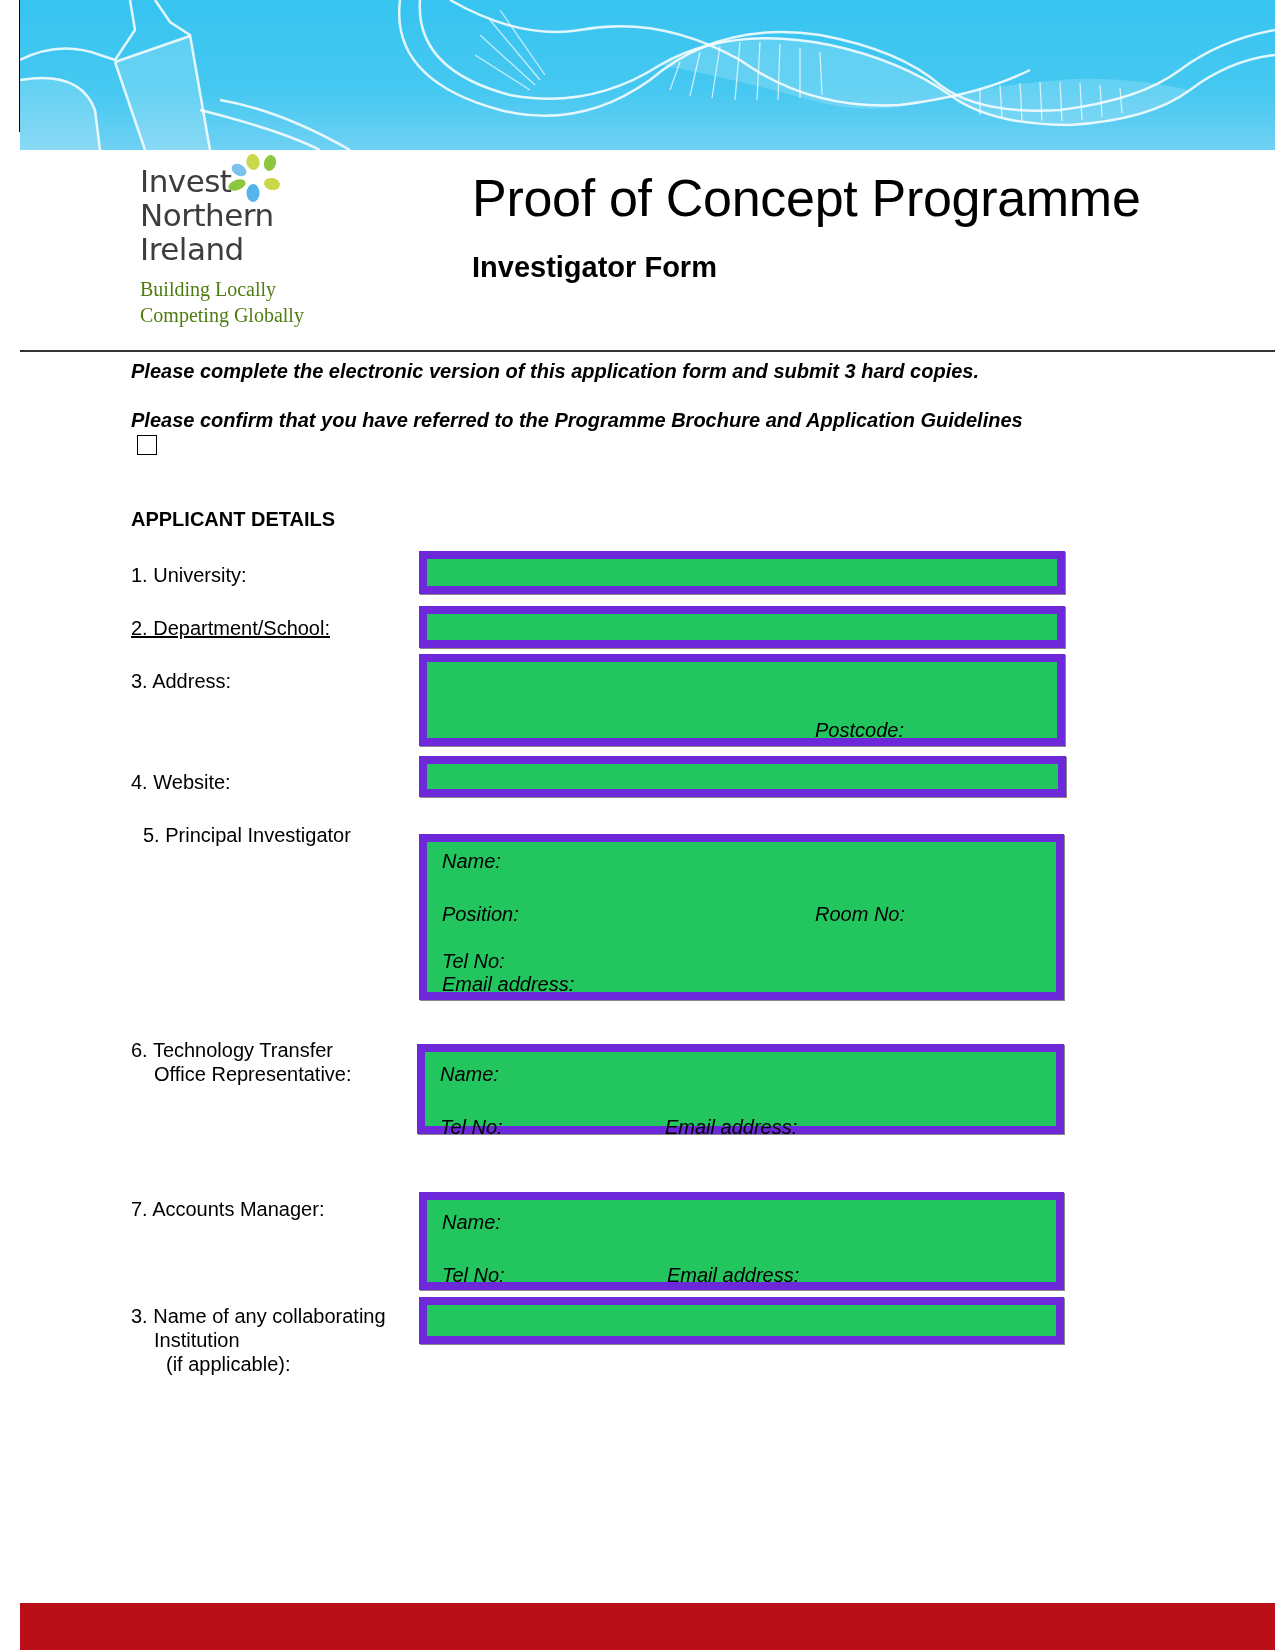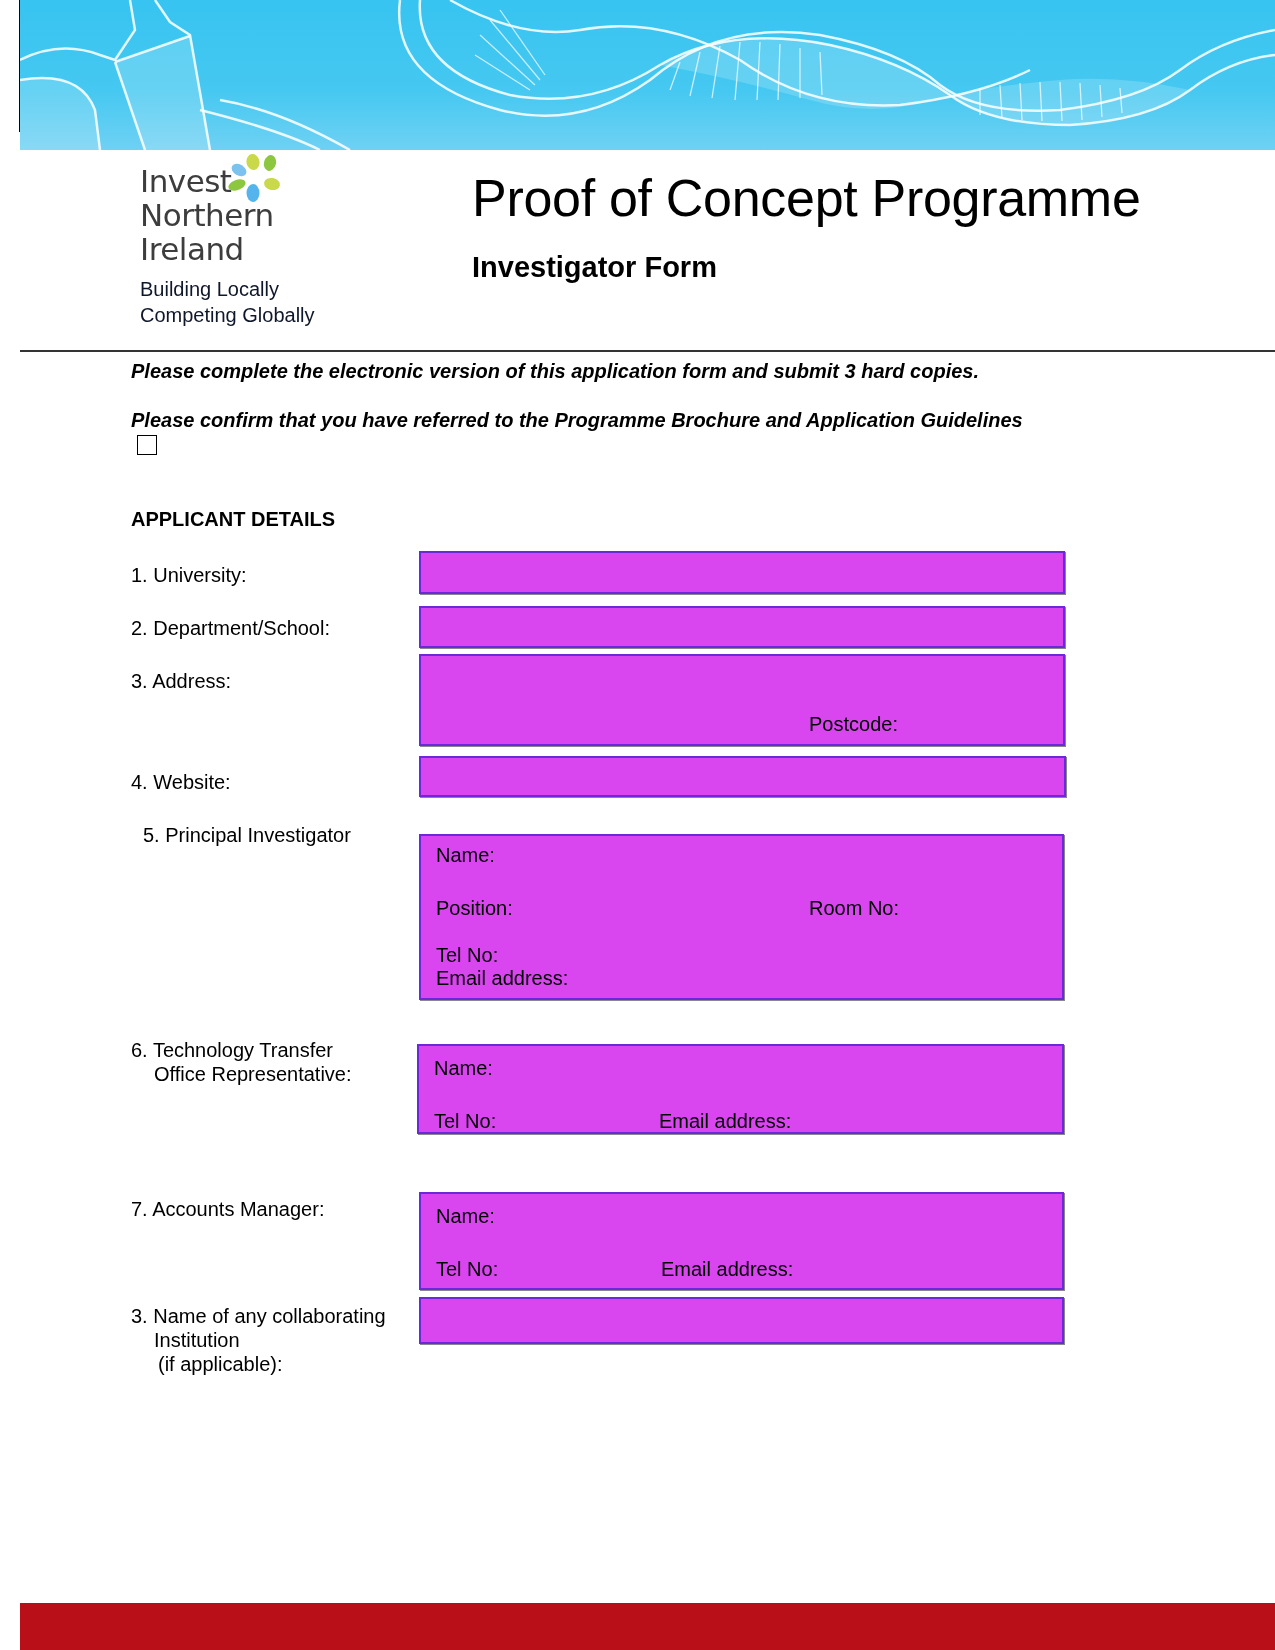--- a/index.html
+++ b/index.html
@@ -9,36 +9,36 @@
 
   
   #banner { left: 20px; top: 0; width: 1255px; height: 150px; overflow: hidden;
             background: linear-gradient(180deg, #37c4f0 0%, #45c8f1 60%, #6fd1f3 100%); }
   #banner svg { position: absolute; left: 0; top: 0; }
   #left-edge { left: 19px; top: 0; width: 1px; height: 132px; background: #000; }
 
   
   .logo-word { font-family: "DejaVu Sans", sans-serif; color: #3d3d3d; font-size: 31px;
                line-height: 34px; letter-spacing: -0.5px; }
-  .logo-tag { font-family: Liberation Sans, sans-serif; color: #0f172a; font-size: 20px; line-height: 26px; }
+  .logo-tag { font-family: Liberation Serif, serif; color: #4d7c0f; font-size: 20px; line-height: 26px; }
 
   
   #title { left: 472px; top: 168px; font-size: 52px; line-height: 60px; letter-spacing: -0.3px; }
   #subtitle { left: 472px; top: 250px; font-size: 29px; font-weight: bold; line-height: 34px; }
 
   #rule { left: 20px; top: 350px; width: 1255px; height: 2px; background: #333; }
 
   .note { font-size: 20px; font-weight: bold; font-style: italic; line-height: 25px; }
   #checkbox { display: inline-block; width: 18px; height: 18px; border: 1.5px solid #000;
               vertical-align: -3px; margin-left: 6px; background: #fff; cursor: pointer; }
 
   #section-head { left: 131px; top: 508px; font-size: 20px; font-weight: bold; }
 
   .label { font-size: 20px; line-height: 24px; }
-  .box { border: 2px solid #6d28d9; box-sizing: border-box; background: #d946ef; box-shadow: 1px 1px 0 #888; }
+  .box { border: 8px solid #6d28d9; box-sizing: border-box; background: #22c55e; box-shadow: 1px 1px 0 #888; font-style: italic; }
   .inbox { font-size: 20px; line-height: 24px; }
 
   #footer-bar { left: 20px; top: 1603px; width: 1255px; height: 47px; background: #b80f18; }
 </style>
 </head>
 <body>
 
 <div id="left-edge" class="abs"></div>
 <div id="banner" class="abs">
   <svg width="1255" height="150" viewBox="0 0 1255 150">
@@ -113,21 +113,21 @@
 <div class="abs note" style="left:131px; top:408px;">Please confirm that you have referred to the Programme Brochure and Application Guidelines</div>
 <div class="abs note" style="left:131px; top:433px;">
   <span id="checkbox"></span>
 </div>
 
 <div id="section-head" class="abs">APPLICANT DETAILS</div>
 
 <div class="abs label" style="left:131px; top:563px;">1. University:</div>
 <div class="abs box" style="left:419px; top:551px; width:646px; height:43px;"></div>
 
-<div class="abs label" style="left:131px; top:616px;">2. Department/School:</div>
+<div class="abs label" style="left:131px; top:616px;text-decoration:underline;">2. Department/School:</div>
 <div class="abs box" style="left:419px; top:606px; width:646px; height:42px;"></div>
 
 <div class="abs label" style="left:131px; top:669px;">3. Address:</div>
 <div class="abs box" style="left:419px; top:654px; width:646px; height:92px;">
   <div class="abs inbox" style="left:388px; top:56px;">Postcode:</div>
 </div>
 
 <div class="abs label" style="left:131px; top:770px;">4. Website:</div>
 <div class="abs box" style="left:419px; top:756px; width:647px; height:41px;"></div>
 
@@ -150,16 +150,16 @@
 
 <div class="abs label" style="left:131px; top:1197px;">7. Accounts Manager:</div>
 <div class="abs box" style="left:419px; top:1192px; width:645px; height:98px;">
   <div class="abs inbox" style="left:15px; top:10px;">Name:</div>
   <div class="abs inbox" style="left:15px; top:63px;">Tel No:</div>
   <div class="abs inbox" style="left:240px; top:63px;">Email address:</div>
 </div>
 
 <div class="abs label" style="left:131px; top:1304px;">3. Name of any collaborating</div>
 <div class="abs label" style="left:154px; top:1328px;">Institution</div>
-<div class="abs label" style="left:158px; top:1352px;">(if applicable):</div>
+<div class="abs label" style="left:166px; top:1352px;">(if applicable):</div>
 <div class="abs box" style="left:419px; top:1297px; width:645px; height:47px;"></div>
 
 <div id="footer-bar" class="abs"></div>
 
 </body></html>

